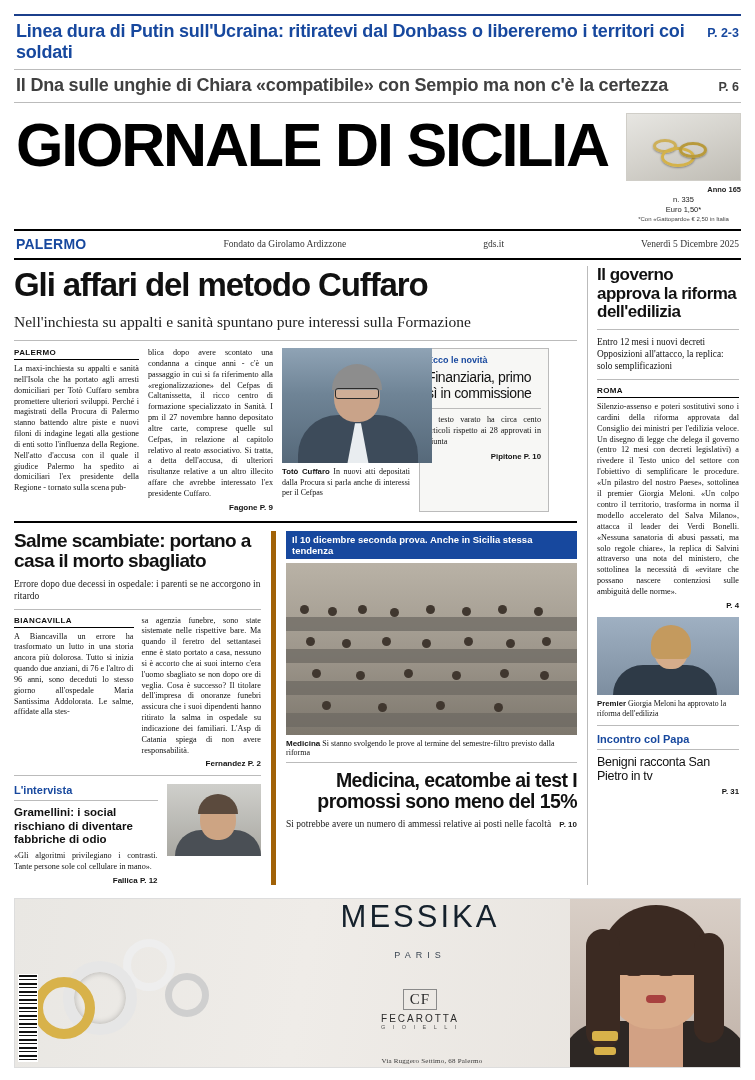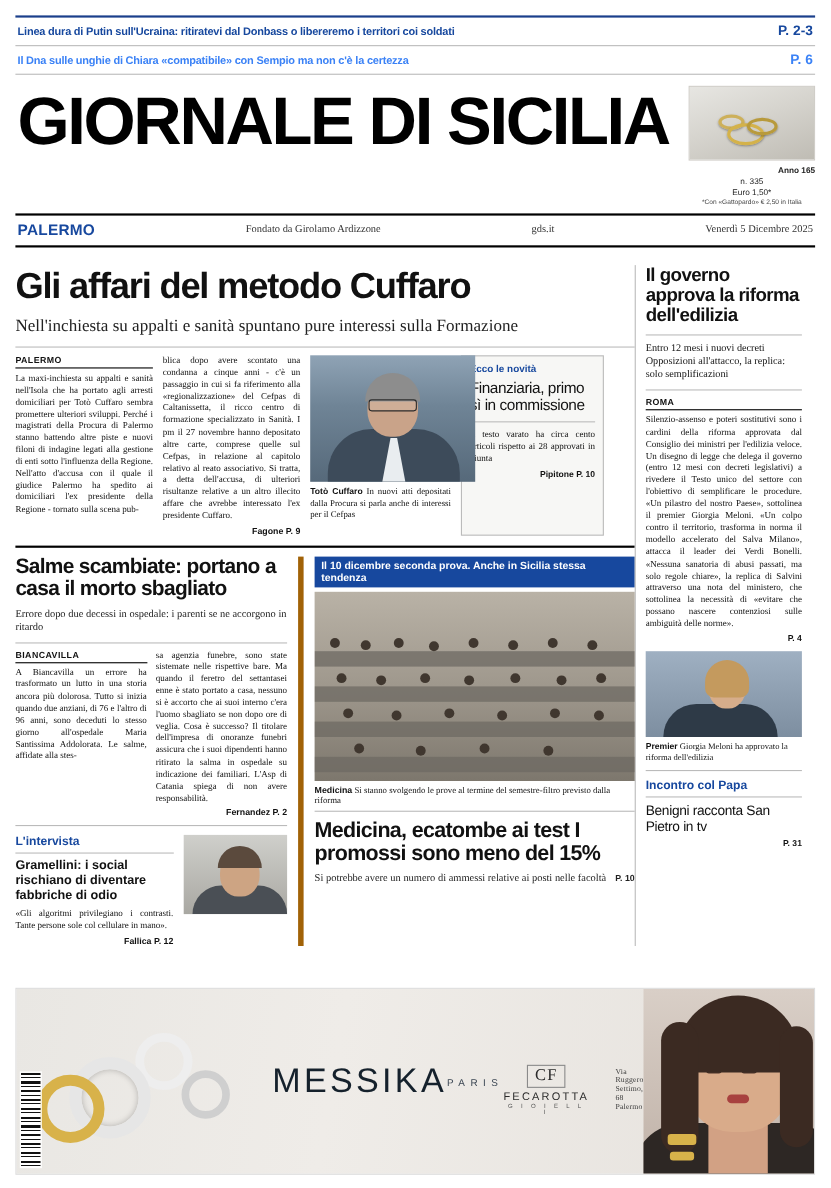--- a/index.html
+++ b/index.html
@@ -20,25 +20,25 @@
   .teasers { padding-top: 14px; }
   .teaser {
     display: flex; align-items: baseline; justify-content: space-between;
     border-bottom: 1px solid #bbb;
     padding: 5px 2px 6px 2px;
   }
   .teaser:first-child { border-top: 2px solid #1b3f8b; }
   .teaser-text {
     font-family: "Liberation Sans", sans-serif;
     font-weight: bold;
-    font-size: 10px;
+    font-size: 18px;
     letter-spacing: -0.2px;
   }
   .t-blue .teaser-text, .t-blue .teaser-page { color: #17489e; }
-  .t-black .teaser-text, .t-black .teaser-page { color: #3b82f6; }
+  .t-black .teaser-text, .t-black .teaser-page { color: #404040; }
   .teaser-page {
     font-family: "Liberation Sans", sans-serif;
     font-weight: bold; font-size: 12.5px; white-space: nowrap; padding-left: 10px;
   }
 
   
   .masthead {
     display: flex; align-items: flex-start; justify-content: space-between;
     padding: 10px 0 0 0;
   }
@@ -86,21 +86,21 @@
   .edition {
     font-family: "Liberation Sans", sans-serif;
     font-weight: bold; font-size: 14px; color: #17489e; letter-spacing: .2px;
   }
   .founded { font-size: 9.5px; color: #333; }
   .site { font-size: 9.5px; color: #333; }
   .date { font-size: 9.5px; color: #333; }
 
   
   .body-grid {
-    display: flex; gap: 0; margin-top: 16px;
+    display: flex; gap: 10px; margin-top: 6px;
   }
   .col-main { width: 563px; }
   .col-side { width: 152px; border-left: 1px solid #bbb; padding-left: 9px; }
 
   .headline {
     font-family: "Liberation Sans", sans-serif;
     font-weight: bold; font-size: 33px; letter-spacing: -1.1px; line-height: 1.02;
     margin: 2px 0 0 0;
   }
   .subhead {
@@ -218,20 +218,21 @@
     background: #40372f;
   }
   .cap-line {
     font-size: 8px; margin-top: 4px; padding-bottom: 5px; border-bottom: 1px solid #bbb;
   }
   .cap-line b { font-family:"Liberation Sans",sans-serif; }
   .h2b {
     font-family: "Liberation Sans", sans-serif;
     font-weight: bold; font-size: 19.5px; line-height: 1.1; letter-spacing: -.6px;
     margin-top: 7px;
+    text-align: right;
   }
   .sub-small {
     font-size: 9.5px; margin-top: 6px; color:#222;
     display:flex; justify-content: space-between; align-items: baseline;
   }
   .sub-small .pg { font-family:"Liberation Sans",sans-serif; font-weight:bold; font-size:8px; }
 
   
   .intervista-row { display: flex; gap: 9px; margin-top: 8px; }
   .int-left { width: 152px; }
@@ -304,21 +305,21 @@
     border: 1px solid #ddd;
     background: linear-gradient(100deg,#e9e7e3 0%, #efece8 40%, #e6e2dd 100%);
     display: flex; align-items: stretch; overflow: hidden;
   }
   .ad-left { width: 255px; position: relative; }
   .ad-rings { position:absolute; }
   .ring-a { width: 74px; height: 74px; border: 11px solid #e6e6e6; border-radius: 50%; left: 48px; top: 62px; box-shadow: inset 0 0 6px rgba(0,0,0,.25); }
   .ring-b { width: 62px; height: 62px; border: 10px solid #d8b24a; border-radius: 50%; left: 18px; top: 78px; }
   .ring-c { width: 52px; height: 52px; border: 8px solid #eeeeee; border-radius: 50%; left: 108px; top: 40px; }
   .ring-d { width: 44px; height: 44px; border: 7px solid #cfcfcf; border-radius: 50%; left: 150px; top: 74px; }
-  .ad-center { flex: 1; display: flex; align-items: center; justify-content: flex-start; }
+  .ad-center { flex: 1; display: flex; flex-direction: column; align-items: center; justify-content: flex-start; gap: 13px; }
   .ad-brand {
     font-family: "Liberation Sans", sans-serif;
     font-size: 31px; letter-spacing: 3px; color: #15212c;
   }
   .ad-brand-sub {
     font-family: "Liberation Sans", sans-serif;
     font-size: 9px; letter-spacing: 5px; color: #3b4653; margin-top: 2px;
   }
   .ad-jeweler { margin-top: 16px; text-align: center; }
   .ad-mono {

